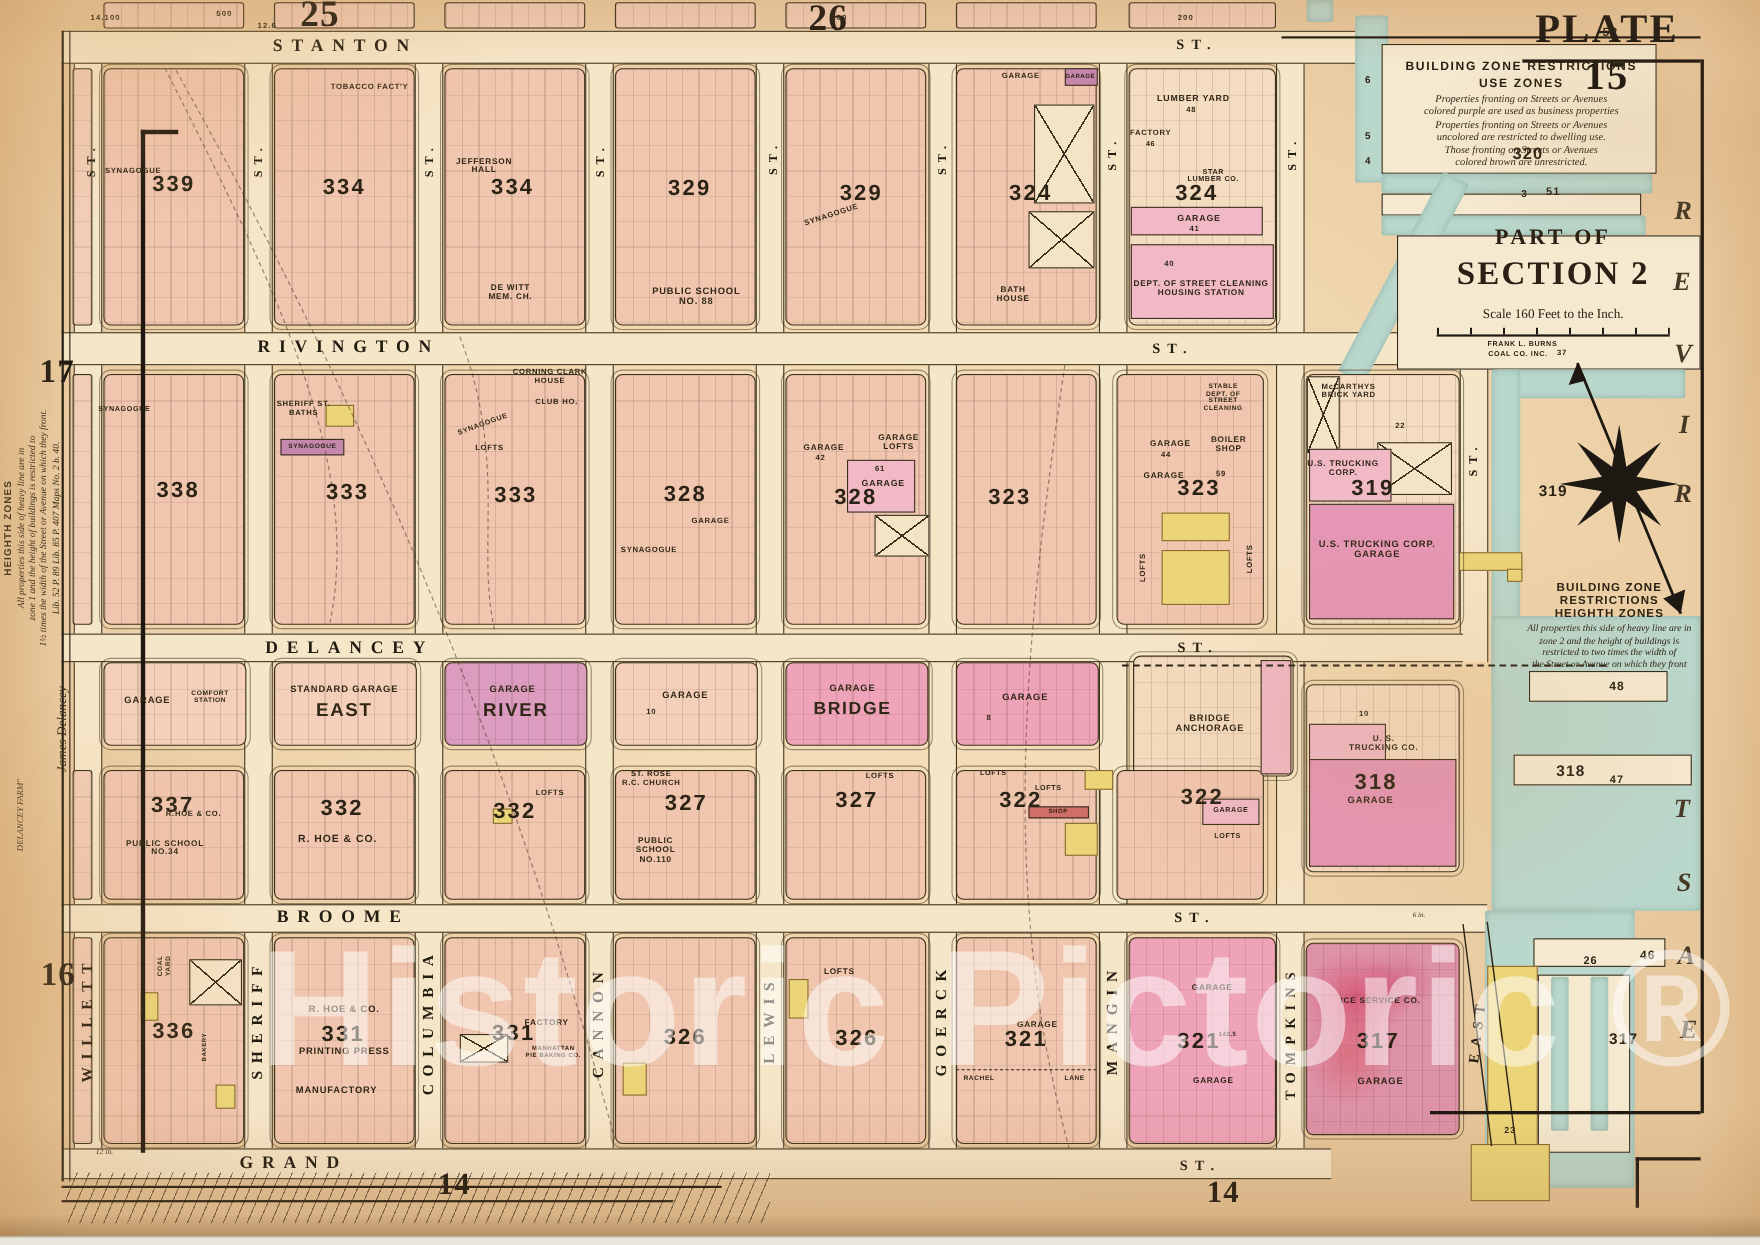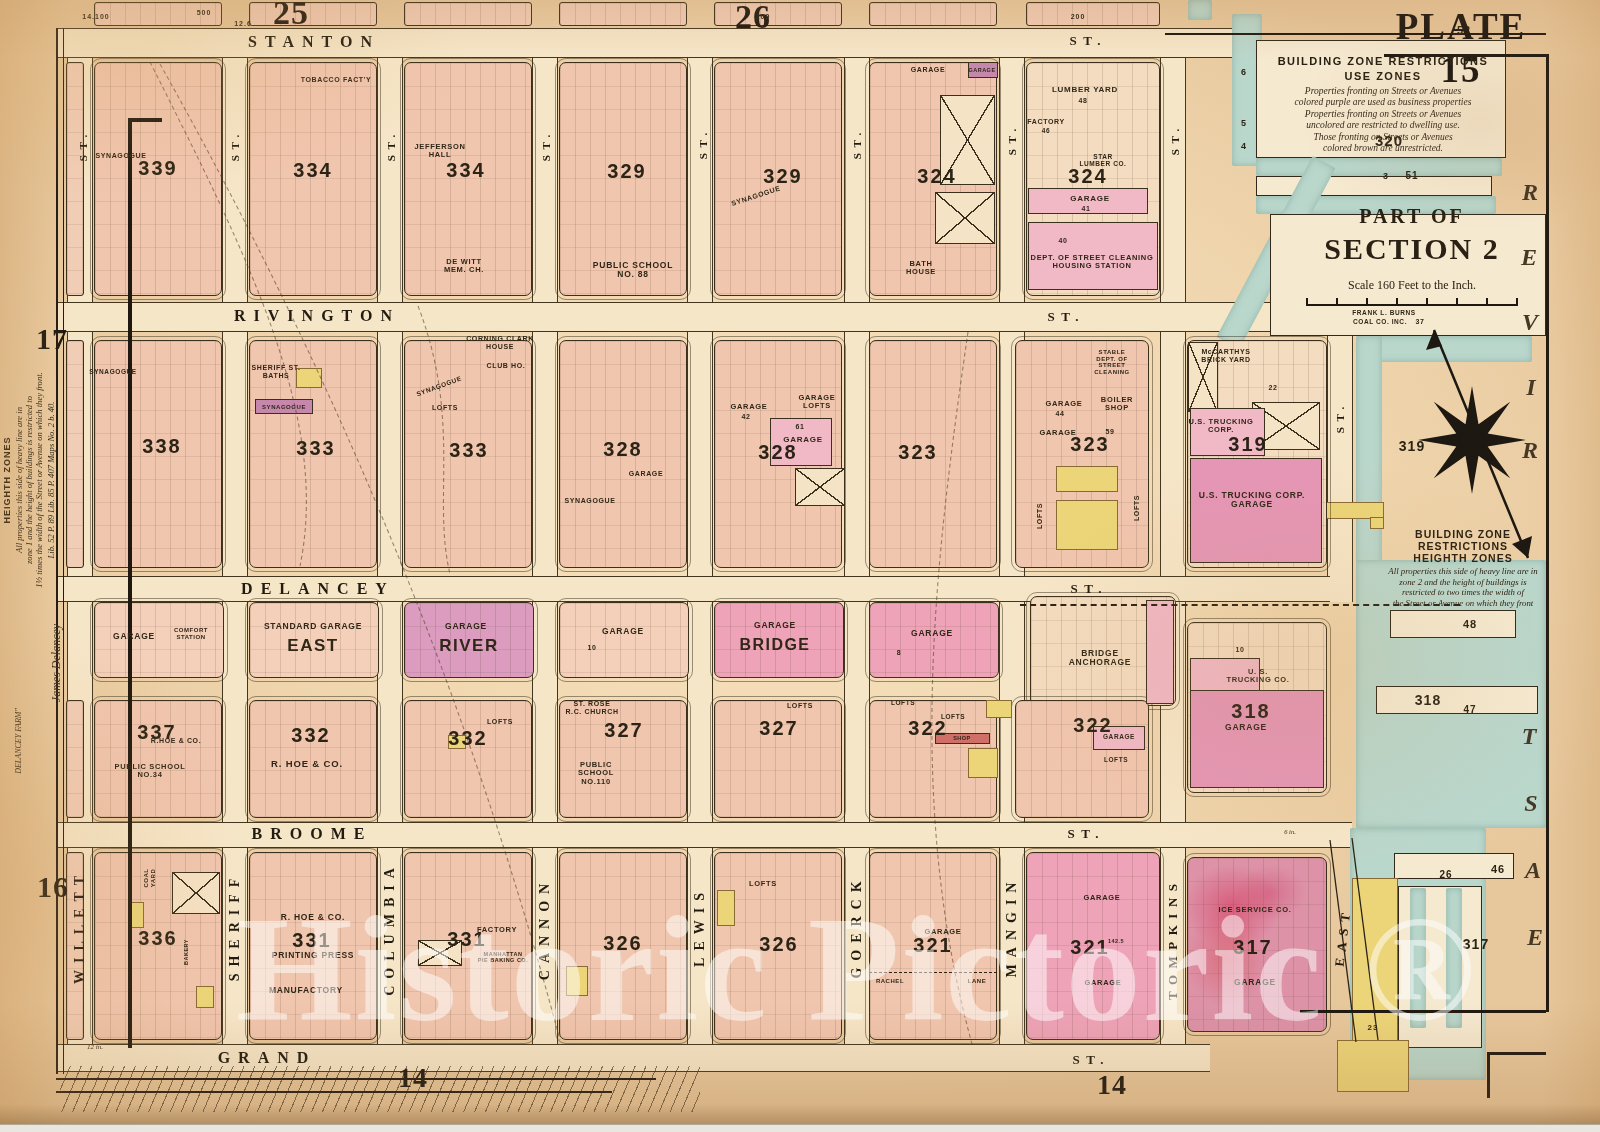--- a/index.html
+++ b/index.html
@@ -71,21 +71,21 @@
   #sec-panel .scale{font-family:"Liberation Serif",serif;font-size:12px;margin-top:12px}
   #sec-panel .bar{height:6px;width:212px;margin:5px auto 0;border-bottom:2px solid #1d1812;
       background:repeating-linear-gradient(90deg,#1d1812 0 2px,transparent 2px 30px)}
   #hz-panel{left:1375px;top:528px;width:176px}
   #hz-panel .t1,#hz-panel .t2{font-size:10.5px;font-weight:700;letter-spacing:1px}
   #hz-panel .note{margin-top:2px;font-family:"Liberation Serif",serif;font-style:italic;font-size:8.8px;line-height:1.22;white-space:pre-line}
   #lm-panel{left:-112px;top:434px;width:300px;height:92px;transform:rotate(-90deg);z-index:7;position:absolute;text-align:center;color:#2a2114}
   #lm-panel .t1,#lm-panel .t2{font-size:9px;font-weight:700;letter-spacing:1px}
   #lm-panel .note{font-family:"Liberation Serif",serif;font-style:italic;font-size:8.6px;line-height:1.18;white-space:pre-line;margin-top:2px}
   #lm-panel .refs{font-family:"Liberation Serif",serif;font-style:italic;font-size:8.6px;margin-top:2px}
-  #wm{position:absolute;left:236px;top:883px;z-index:9;font-family:Liberation Serif, serif;font-weight:700;
+  #wm{position:absolute;left:236px;top:830px;z-index:9;font-family:Liberation Sans, sans-serif;font-weight:700;
       font-size:150px;color:rgba(255,255,255,.5);white-space:nowrap;letter-spacing:2px;pointer-events:none}
   #overlay-svg{position:absolute;left:0;top:0;z-index:5;pointer-events:none}
   #age{position:absolute;inset:0;z-index:8;pointer-events:none;background:
     radial-gradient(420px 300px at 1290px 660px, rgba(196,140,70,.16), transparent 70%),
     radial-gradient(500px 200px at 120px 60px, rgba(210,160,90,.22), transparent 70%),
     radial-gradient(300px 400px at 40px 900px, rgba(205,150,80,.2), transparent 70%),
     radial-gradient(260px 160px at 1480px 120px, rgba(180,120,60,.14), transparent 70%),
     linear-gradient(to right, rgba(190,135,70,.28), transparent 70px),
     linear-gradient(to left, rgba(190,135,70,.22), transparent 60px),
     linear-gradient(to top, rgba(160,110,55,.28), transparent 130px),

